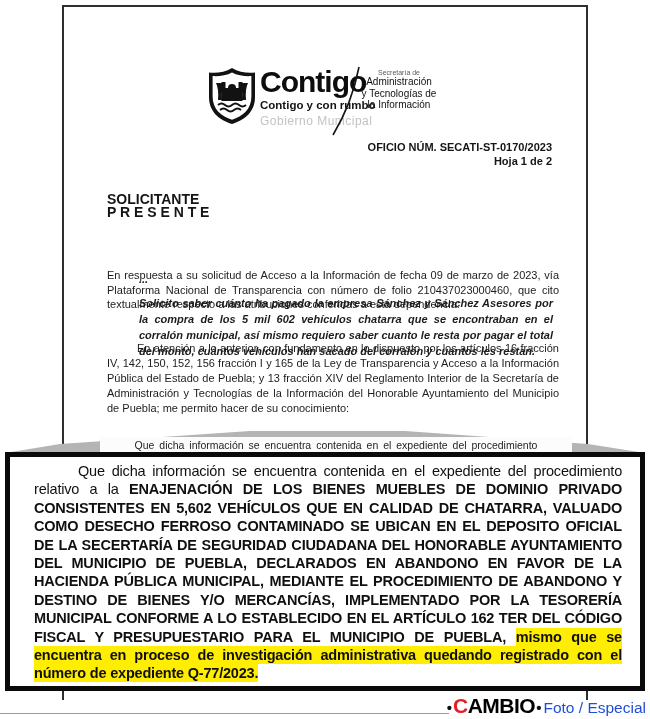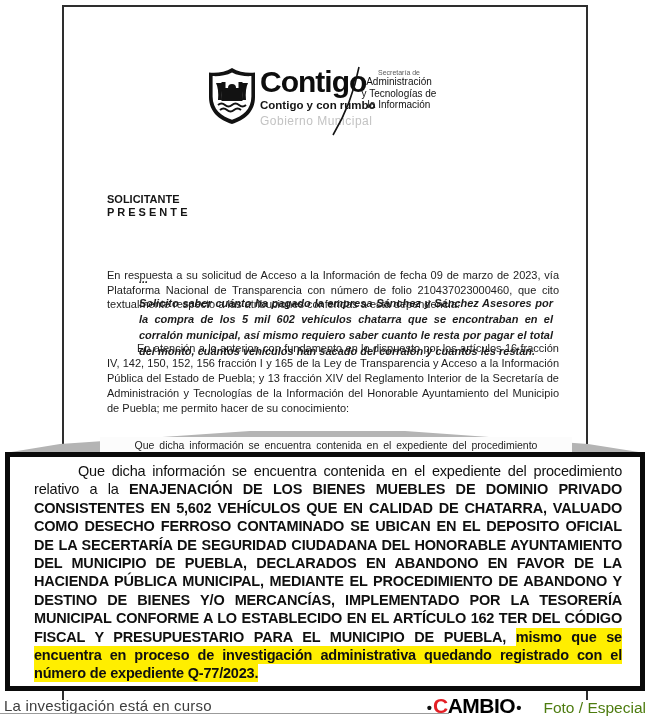--- a/index.html
+++ b/index.html
@@ -20,21 +20,21 @@
   .brand-subtag { font-size:12px; color:#c3c3c3; margin-top:3px; letter-spacing:.5px; }
   .swoosh { position:absolute; left:266px; top:58px; width:32px; height:72px; }
   .secretariat { position:absolute; left:283px; top:62px; width:104px; text-align:center; color:#111; }
   .secretariat .pre { font-size:7px; color:#5a5a5a; }
   .secretariat .ln { font-size:10px; font-weight:normal; line-height:11.5px; }
 
   .oficio-block { position:absolute; right:34px; top:133px; text-align:right;
                   font-weight:bold; font-size:11px; line-height:14px; color:#151515; }
 
   .addressee { position:absolute; left:43px; top:186px; font-weight:bold;
-               font-size:11px; line-height:13px; color:#151515; }
+               font-size:14px; line-height:13px; color:#151515; }
 
   .para { position:absolute; left:43px; width:452px; font-size:11px; color:#1c1c1c;
           text-align:justify; }
   .para-1 { top:220px; line-height:14.6px;margin-top:41px; }
   .para-2 { top:334px; line-height:15px; text-indent:30px; }
 
   .quote-ellipsis { position:absolute; left:75px; top:266px; font-size:11px;
                     font-weight:bold; font-style:italic; color:#1c1c1c; }
   .quote { position:absolute; left:75px; top:277px; width:414px; font-size:11px;
            font-style:italic; font-weight:600; line-height:16px; text-align:justify; color:#1c1c1c;margin-top:11px; }
@@ -60,21 +60,21 @@
   
   .caption { position:absolute; left:4px; top:697px; z-index:5; font-size:15px;
              color:#3d3d3d; letter-spacing:.2px; }
   .caption-rule { position:absolute; left:0; top:713px; width:449px; z-index:5;
                   border-top:1px solid #9b9b9b; }
   .credit { position:absolute; right:4px; top:694px; z-index:5; display:flex;
             align-items:baseline; white-space:pre; }
   .credit .dot { font-size:15px; font-weight:bold; color:#111; padding:0 1px; }
   .credit .c-red { font-size:21px; font-weight:800; color:#e31e24; letter-spacing:-0.5px; }
   .credit .c-rest { font-size:21px; font-weight:800; color:#000000; letter-spacing:-0.5px; }
-  .credit .credit-text { font-size:15.5px; color:#4d7c0f; margin-left:21px; }
+  .credit .credit-text { font-size:15.5px; color:#1d4ed8; margin-left:1px; }
 </style>
 </head>
 <body>
 
 <div class="stage">
 
   <div class="doc-page">
     <div class="doc-inner">
 
       <svg class="crest" viewBox="0 0 50 58">
@@ -100,20 +100,24 @@
         <path d="M29 2 C24 28 15 50 3 70" stroke="#141414" stroke-width="1.6" fill="none"></path>
       </svg>
 
       <div class="secretariat">
         <div class="pre">Secretaría de</div>
         <div class="ln">Administración</div>
         <div class="ln">y Tecnologías de</div>
         <div class="ln">la Información</div>
       </div>
 
+      <div class="oficio-block">
+        <div>OFICIO NÚM. SECATI-ST-0170/2023</div>
+        <div>Hoja 1 de 2</div>
+      </div>
 
       <div class="addressee">
         <div>SOLICITANTE</div>
         <div>P R E S E N T E</div>
       </div>
 
       <p class="para para-1">En respuesta a su solicitud de Acceso a la Información de fecha 09 de marzo de 2023, vía Plataforma Nacional de Transparencia con número de folio 210437023000460, que cito textualmente respecto a las atribuciones conferidas a esta dependencia:</p>
 
       <div class="quote-ellipsis">...</div>
       <p class="quote">Solicito saber cuánto ha pagado la empresa Sánchez y Sánchez Asesores por la compra de los 5 mil 602 vehículos chatarra que se encontraban en el corralón municipal, así mismo requiero saber cuanto le resta por pagar el total del monto, cuántos vehículos han sacado del corralón y cuantos les restan.</p>
@@ -124,19 +128,18 @@
 
   <div class="flare"></div>
   <div class="flare-strip">
     <span>Que dicha información se encuentra contenida en el expediente del procedimiento</span>
   </div>
 
   <div class="callout-box">
     <p><span class="excerpt-lead">Que dicha información se encuentra contenida en el expediente del procedimiento relativo a la </span><span class="excerpt-emphasis">ENAJENACIÓN DE LOS BIENES MUEBLES DE DOMINIO PRIVADO CONSISTENTES EN 5,602 VEHÍCULOS QUE EN CALIDAD DE CHATARRA, VALUADO COMO DESECHO FERROSO CONTAMINADO SE UBICAN EN EL DEPOSITO OFICIAL DE LA SECERTARÍA DE SEGURIDAD CIUDADANA DEL HONORABLE AYUNTAMIENTO DEL MUNICIPIO DE PUEBLA, DECLARADOS EN ABANDONO EN FAVOR DE LA HACIENDA PÚBLICA MUNICIPAL, MEDIANTE EL PROCEDIMIENTO DE ABANDONO Y DESTINO DE BIENES Y/O MERCANCÍAS, IMPLEMENTADO POR LA TESORERÍA MUNICIPAL CONFORME A LO ESTABLECIDO EN EL ARTÍCULO 162 TER DEL CÓDIGO FISCAL Y PRESUPUESTARIO PARA EL MUNICIPIO DE PUEBLA, </span><span class="excerpt-highlight">mismo que se encuentra en proceso de investigación administrativa quedando registrado con el número de expediente Q-77/2023.</span></p>
   </div>
 
-  <div class="caption">La investigación está en curso</div>
   <div class="caption-rule"></div>
   <div class="credit">
     <span class="dot">•</span><span class="c-red">C</span><span class="c-rest">AMBIO</span><span class="dot">•</span><span class="credit-text">Foto / Especial</span>
   </div>
 
 </div>
 
 </body></html>

